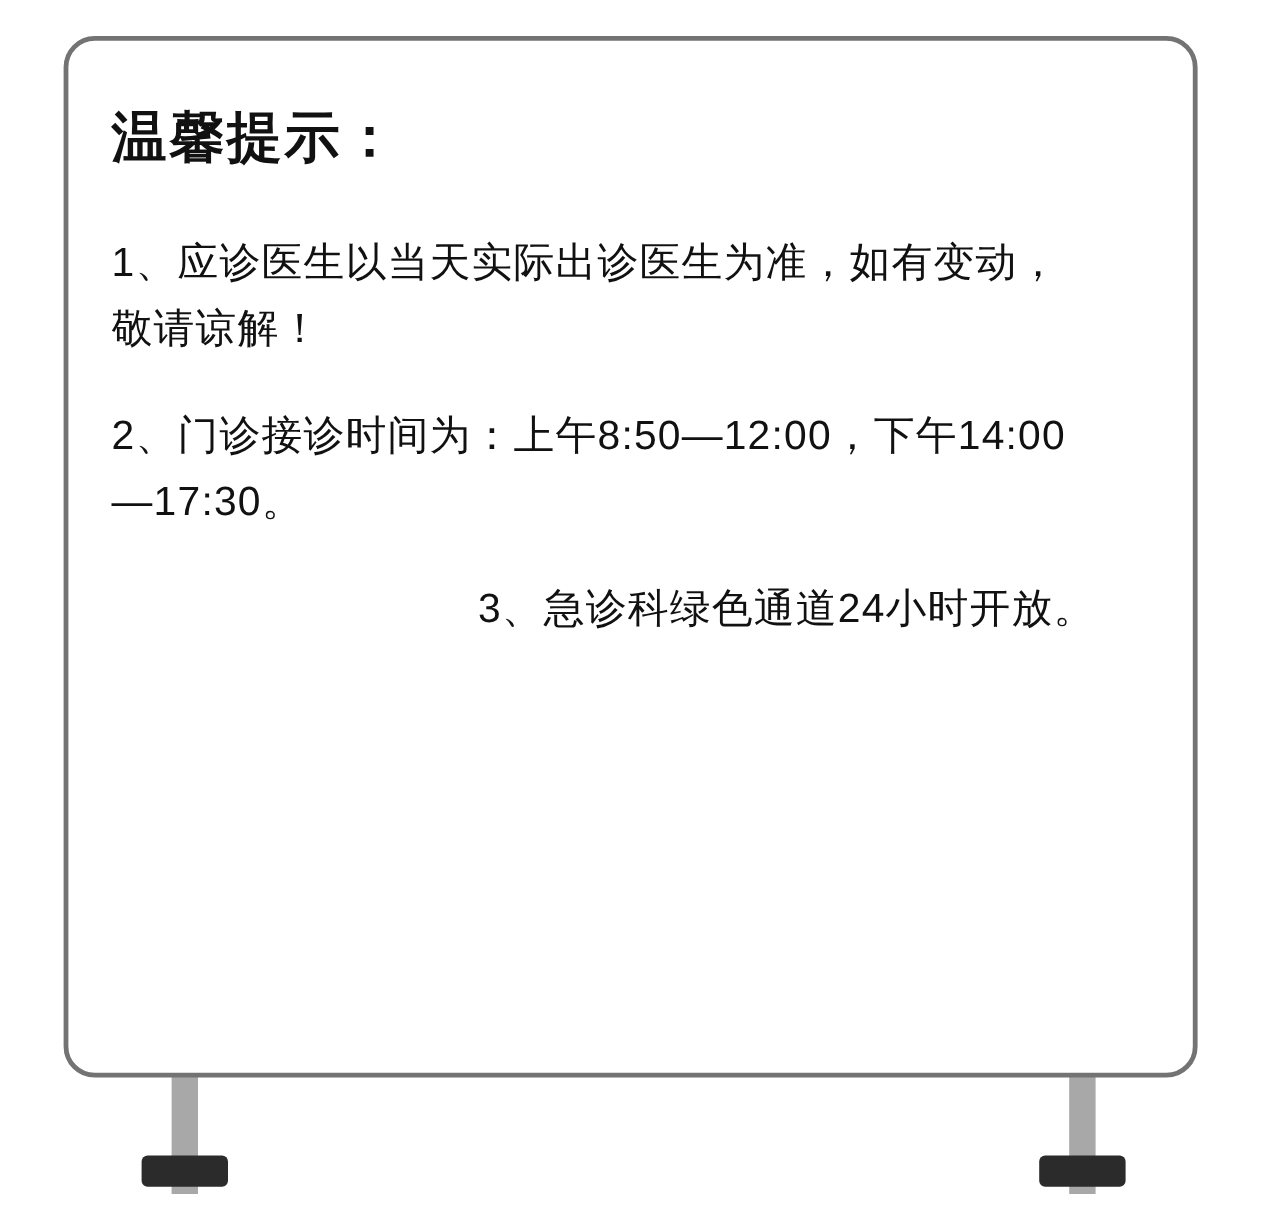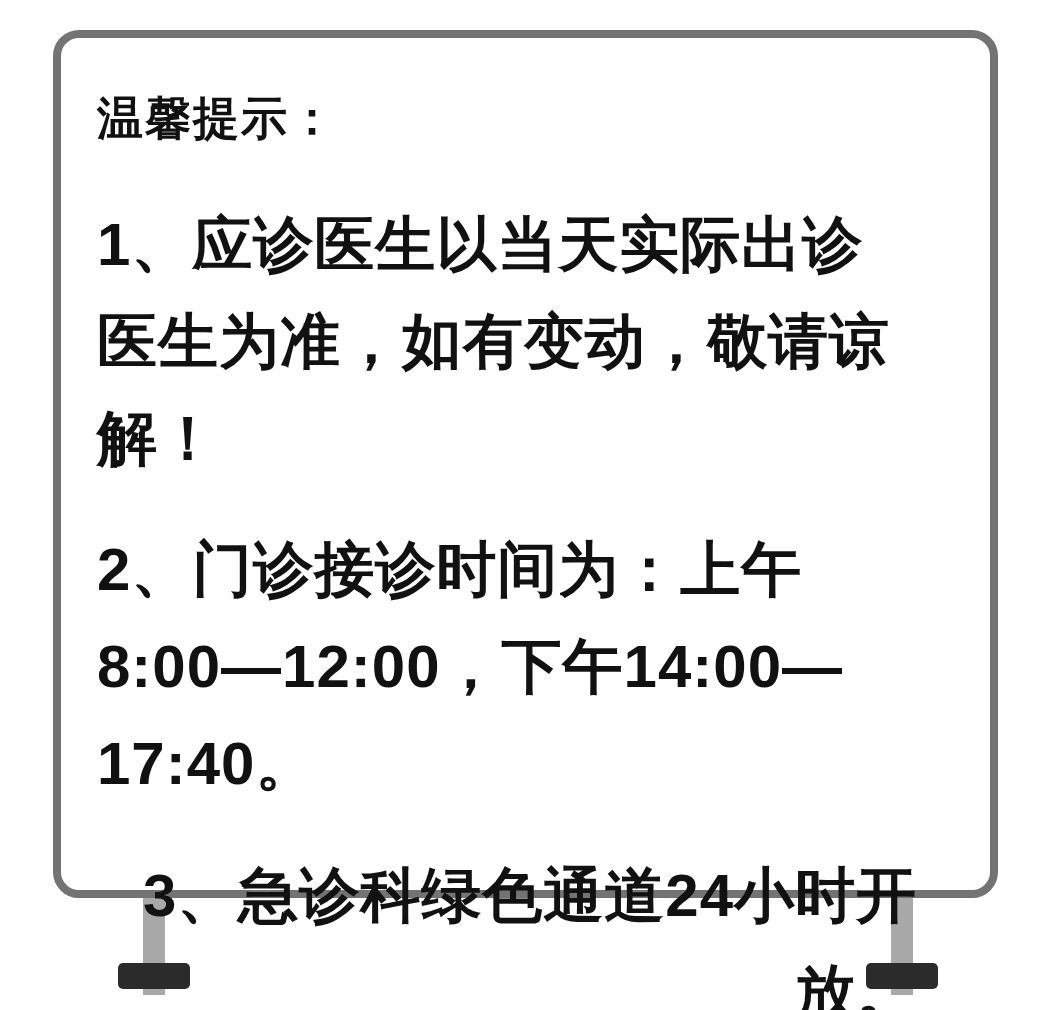--- a/index.html
+++ b/index.html
@@ -45,21 +45,21 @@
 
   
   .board {
     position: absolute;
     left: 53px;
     top: 30px;
     width: 945px;
     height: 868px;
     box-sizing: border-box;
     background: #ffffff;
-    border: 8px solid #737373;
+    border: 4px solid #737373;
     border-radius: 26px;
     z-index: 2;
   }
 
   .notice-body {
     position: absolute;
     left: 32px;
     top: 52px;
     right: 30px;
     color: #111111;
@@ -68,22 +68,22 @@
   .notice-title {
     font-size: 46px;
     font-weight: bold;
     letter-spacing: 2px;
     line-height: 1.25;
     margin: 0 0 48px 0;
     padding-left: 4px;
   }
 
   .notice-item {
-    font-size: 60px;
-    font-weight: bold;
+    font-size: 34px;
+    font-weight: normal;
     line-height: 1.62;
     letter-spacing: 1px;
     margin: 0 0 34px 0;
     padding-left: 4px;
     max-width: 820px;
   }
   .notice-item:last-child { margin-bottom: 0; text-align: right; }
 </style>
 </head>
 <body>
@@ -98,20 +98,20 @@
   <div class="foot foot-top-right"></div>
   <div class="foot foot-bottom-right"></div>
 
   <div class="board">
     <div class="notice-body">
 
       <h1 class="notice-title">温馨提示：</h1>
 
       <p class="notice-item">1、应诊医生以当天实际出诊医生为准，如有变动，敬请谅解！</p>
 
-      <p class="notice-item">2、门诊接诊时间为：上午8:00—12:00，下午14:00—17:40。</p>
+      <p class="notice-item">2、门诊接诊时间为：上午8:50—12:00，下午14:00—17:30。</p>
 
       <p class="notice-item">3、急诊科绿色通道24小时开放。</p>
 
     </div>
   </div>
 
 </div>
 
 </body></html>

